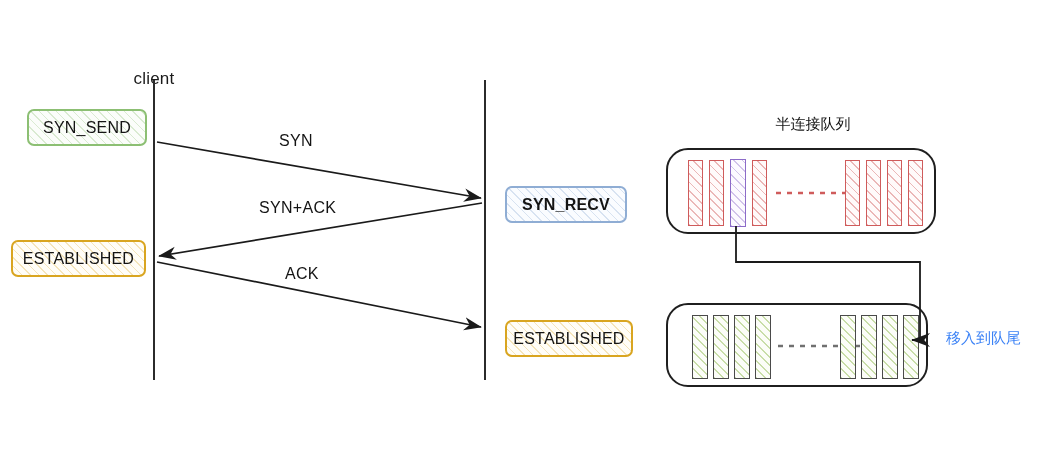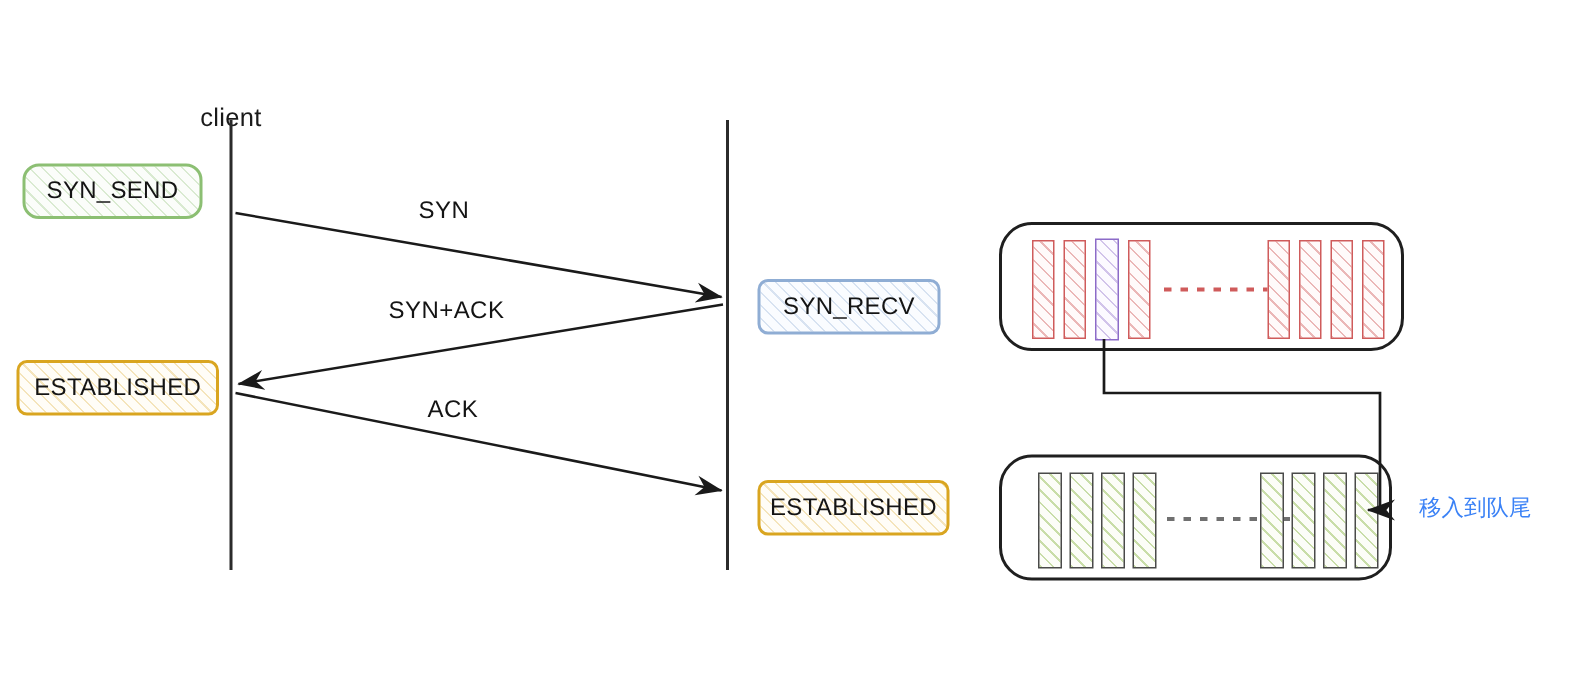--- a/index.html
+++ b/index.html
@@ -63,20 +63,21 @@
         rgba(217,165,32,.28) 0px, rgba(217,165,32,.28) 1px,
         rgba(255,255,255,0) 1px, rgba(255,255,255,0) 6px);
     background-color: #fffdf7;
   }
   .sb-blue {
     border-color: #8fadd4;
     background-image: repeating-linear-gradient(45deg,
         rgba(143,173,212,.32) 0px, rgba(143,173,212,.32) 1px,
         rgba(255,255,255,0) 1px, rgba(255,255,255,0) 6px);
     background-color: #fafcff;
+    font-weight: bold;
   }
 
   
   .msg-label {
     font-size: 16px;
     color: #141414;
     white-space: nowrap;
     letter-spacing: 0.3px;
   }
 
@@ -130,21 +131,21 @@
 </head>
 <body>
 
 <div id="canvas">
 
   <div class="abs lifeline-label" style="left:104px; top:33px; width:100px;margin-top:36px;">client</div>
 
   <div class="abs lifeline" style="left:153px; top:80px; height:300px;"></div>
   <div class="abs lifeline" style="left:484px; top:80px; height:300px;"></div>
 
-  <div class="abs state-box sb-green" style="left:15px; top:109px; width:120px; height:37px;border-radius:11px;">
+  <div class="abs state-box sb-green" style="left:27px; top:109px; width:120px; height:37px;">
     <span class="state-text">SYN_SEND</span>
   </div>
 
   <div class="abs state-box sb-orange" style="left:11px; top:240px; width:135px; height:37px;">
     <span class="state-text">ESTABLISHED</span>
   </div>
 
   <div class="abs state-box sb-blue" style="left:505px; top:186px; width:122px; height:37px;">
     <span class="state-text">SYN_RECV</span>
   </div>
@@ -164,20 +165,21 @@
 
     <line x1="482" y1="203" x2="159" y2="256" stroke="#1a1a1a" stroke-width="1.7" marker-end="url(#ah)"></line>
 
     <line x1="157" y1="262" x2="481" y2="327" stroke="#1a1a1a" stroke-width="1.7" marker-end="url(#ah)"></line>
   </svg>
 
   <div class="abs msg-label" style="left:279px; top:132px;">SYN</div>
   <div class="abs msg-label" style="left:259px; top:199px;text-align:right;">SYN+ACK</div>
   <div class="abs msg-label" style="left:285px; top:265px;">ACK</div>
 
+  <div class="abs queue-title" style="left:713px; top:115px; width:200px;">半连接队列</div>
 
   <div class="abs queue-box" style="left:666px; top:148px; width:270px; height:86px;">
 
     <div class="slot slot-red" style="left:20px;  top:10px; width:15px; height:66px;"></div>
     <div class="slot slot-red" style="left:41px;  top:10px; width:15px; height:66px;"></div>
     <div class="slot slot-purple" style="left:62px;  top:9px;  width:16px; height:68px;"></div>
     <div class="slot slot-red" style="left:84px;  top:10px; width:15px; height:66px;"></div>
 
     <svg class="abs" style="left:108px; top:40px;" width="90" height="6">
       <line x1="0" y1="3" x2="88" y2="3" stroke="#cf5b5b" stroke-width="2.6" stroke-dasharray="5,6" stroke-linecap="butt"></line>

